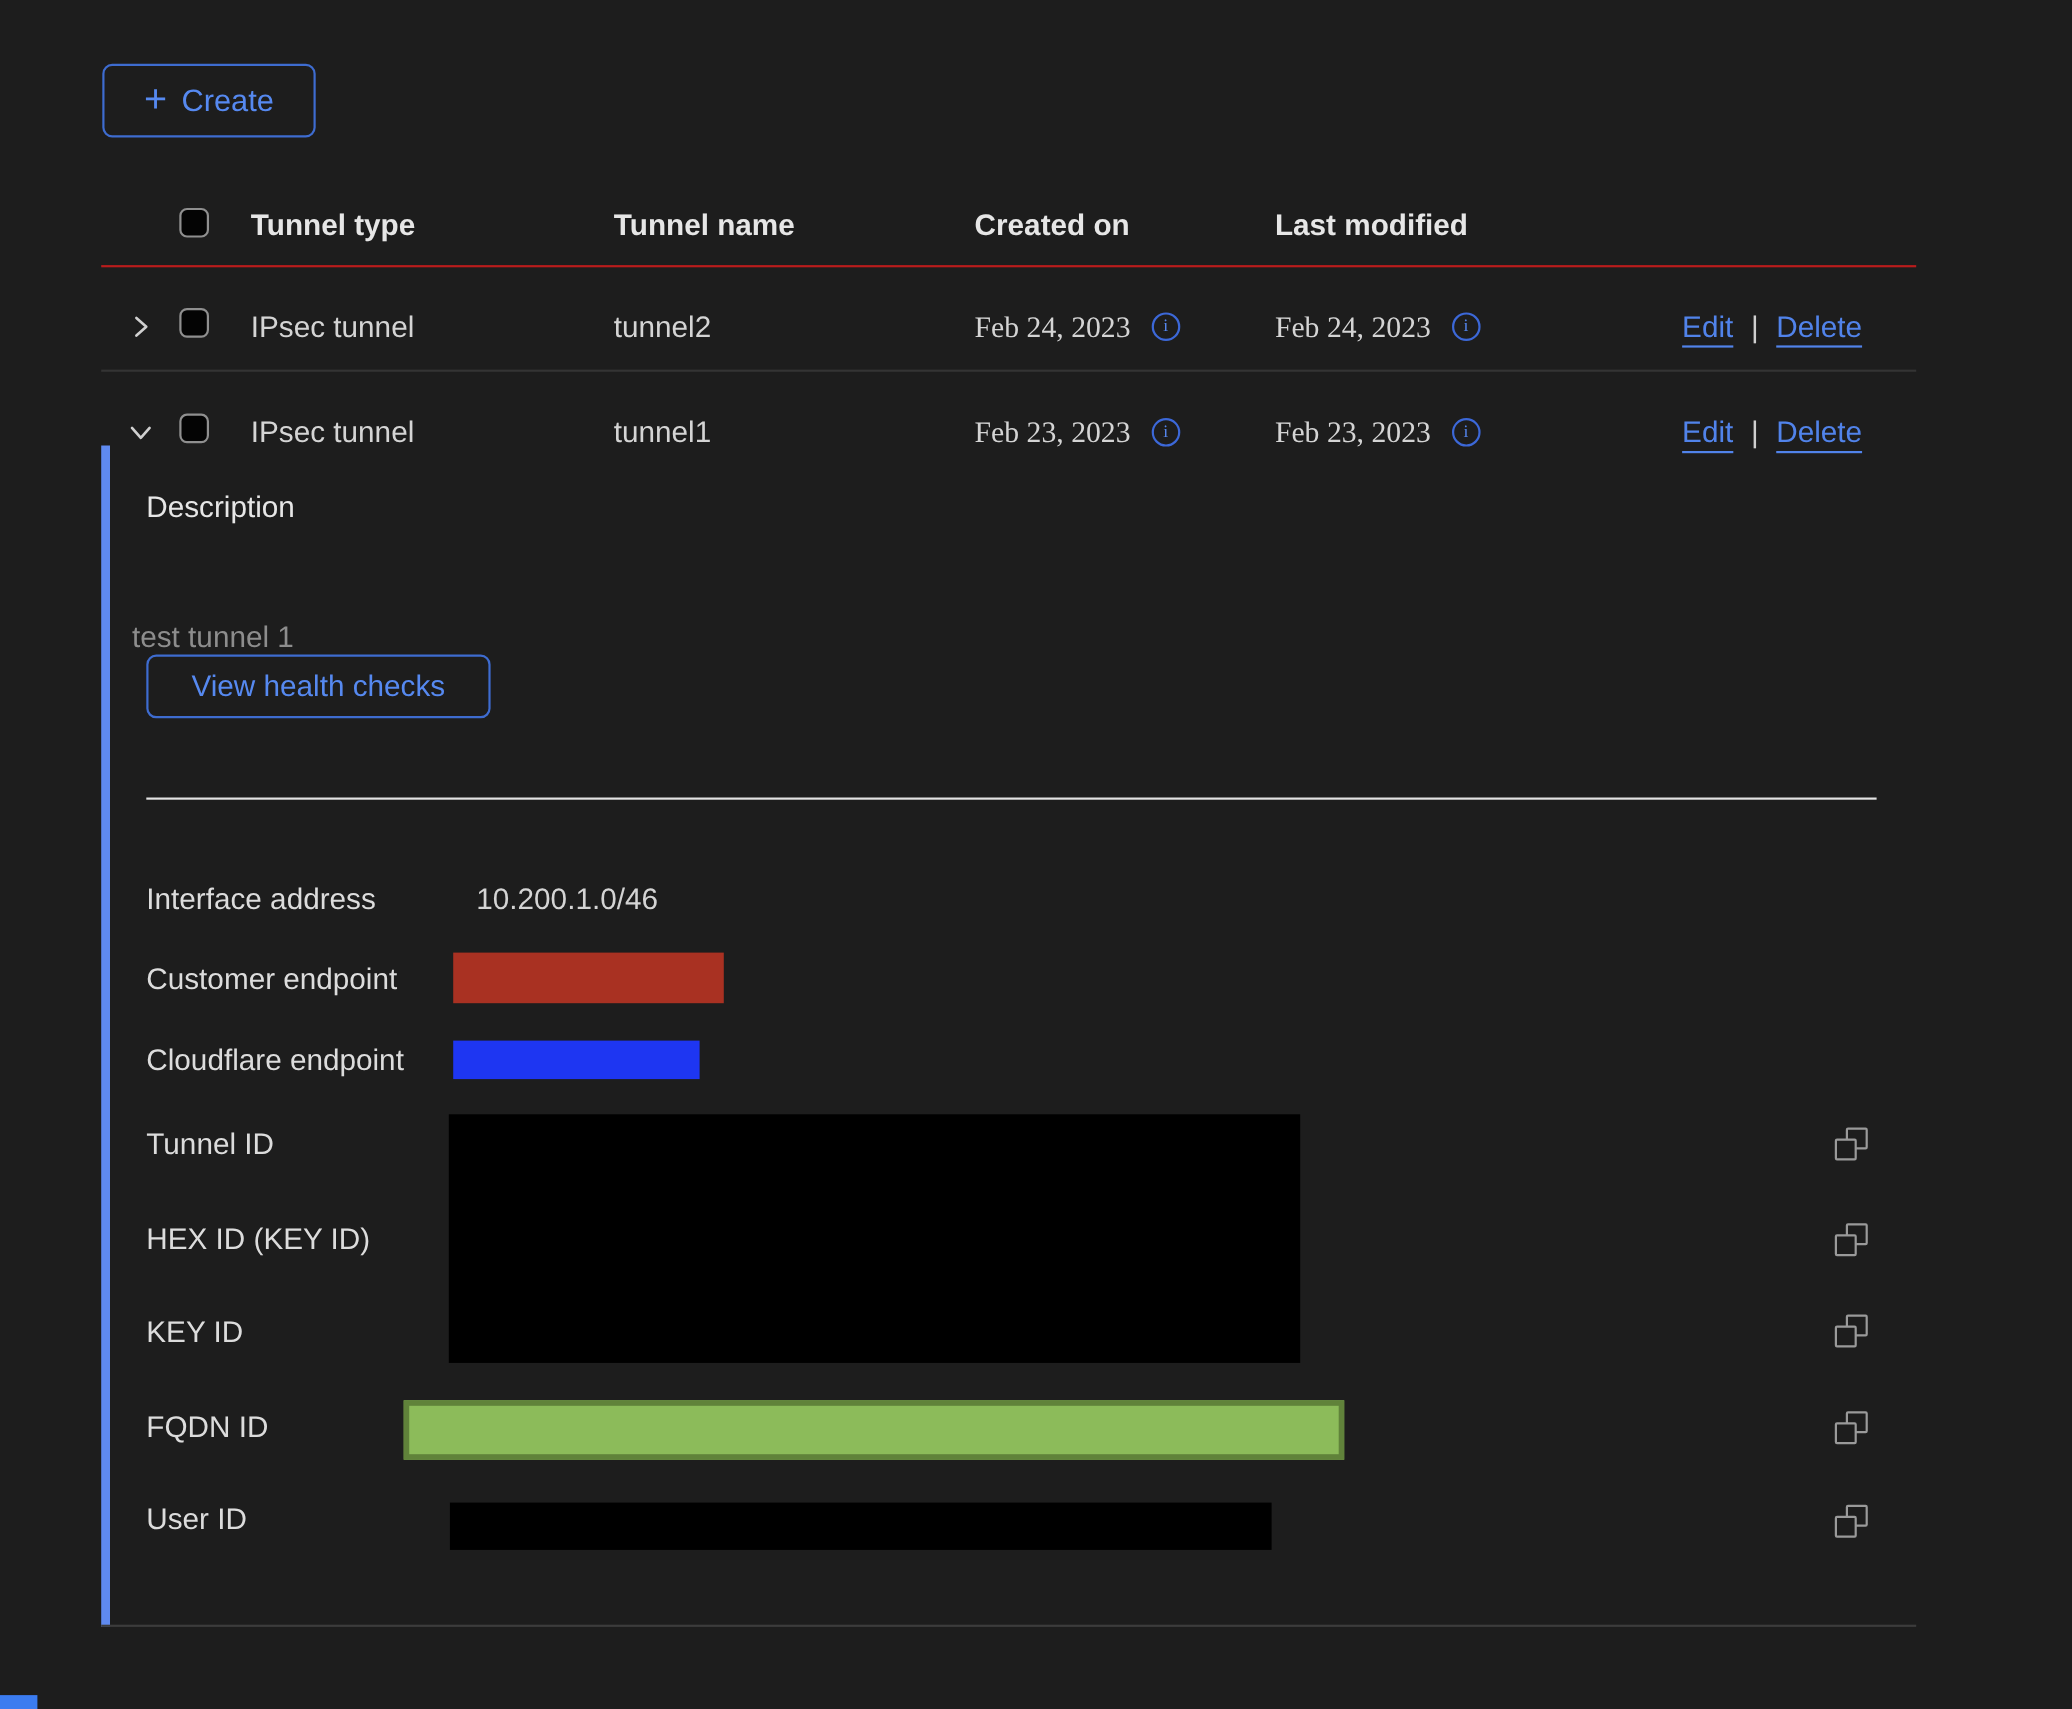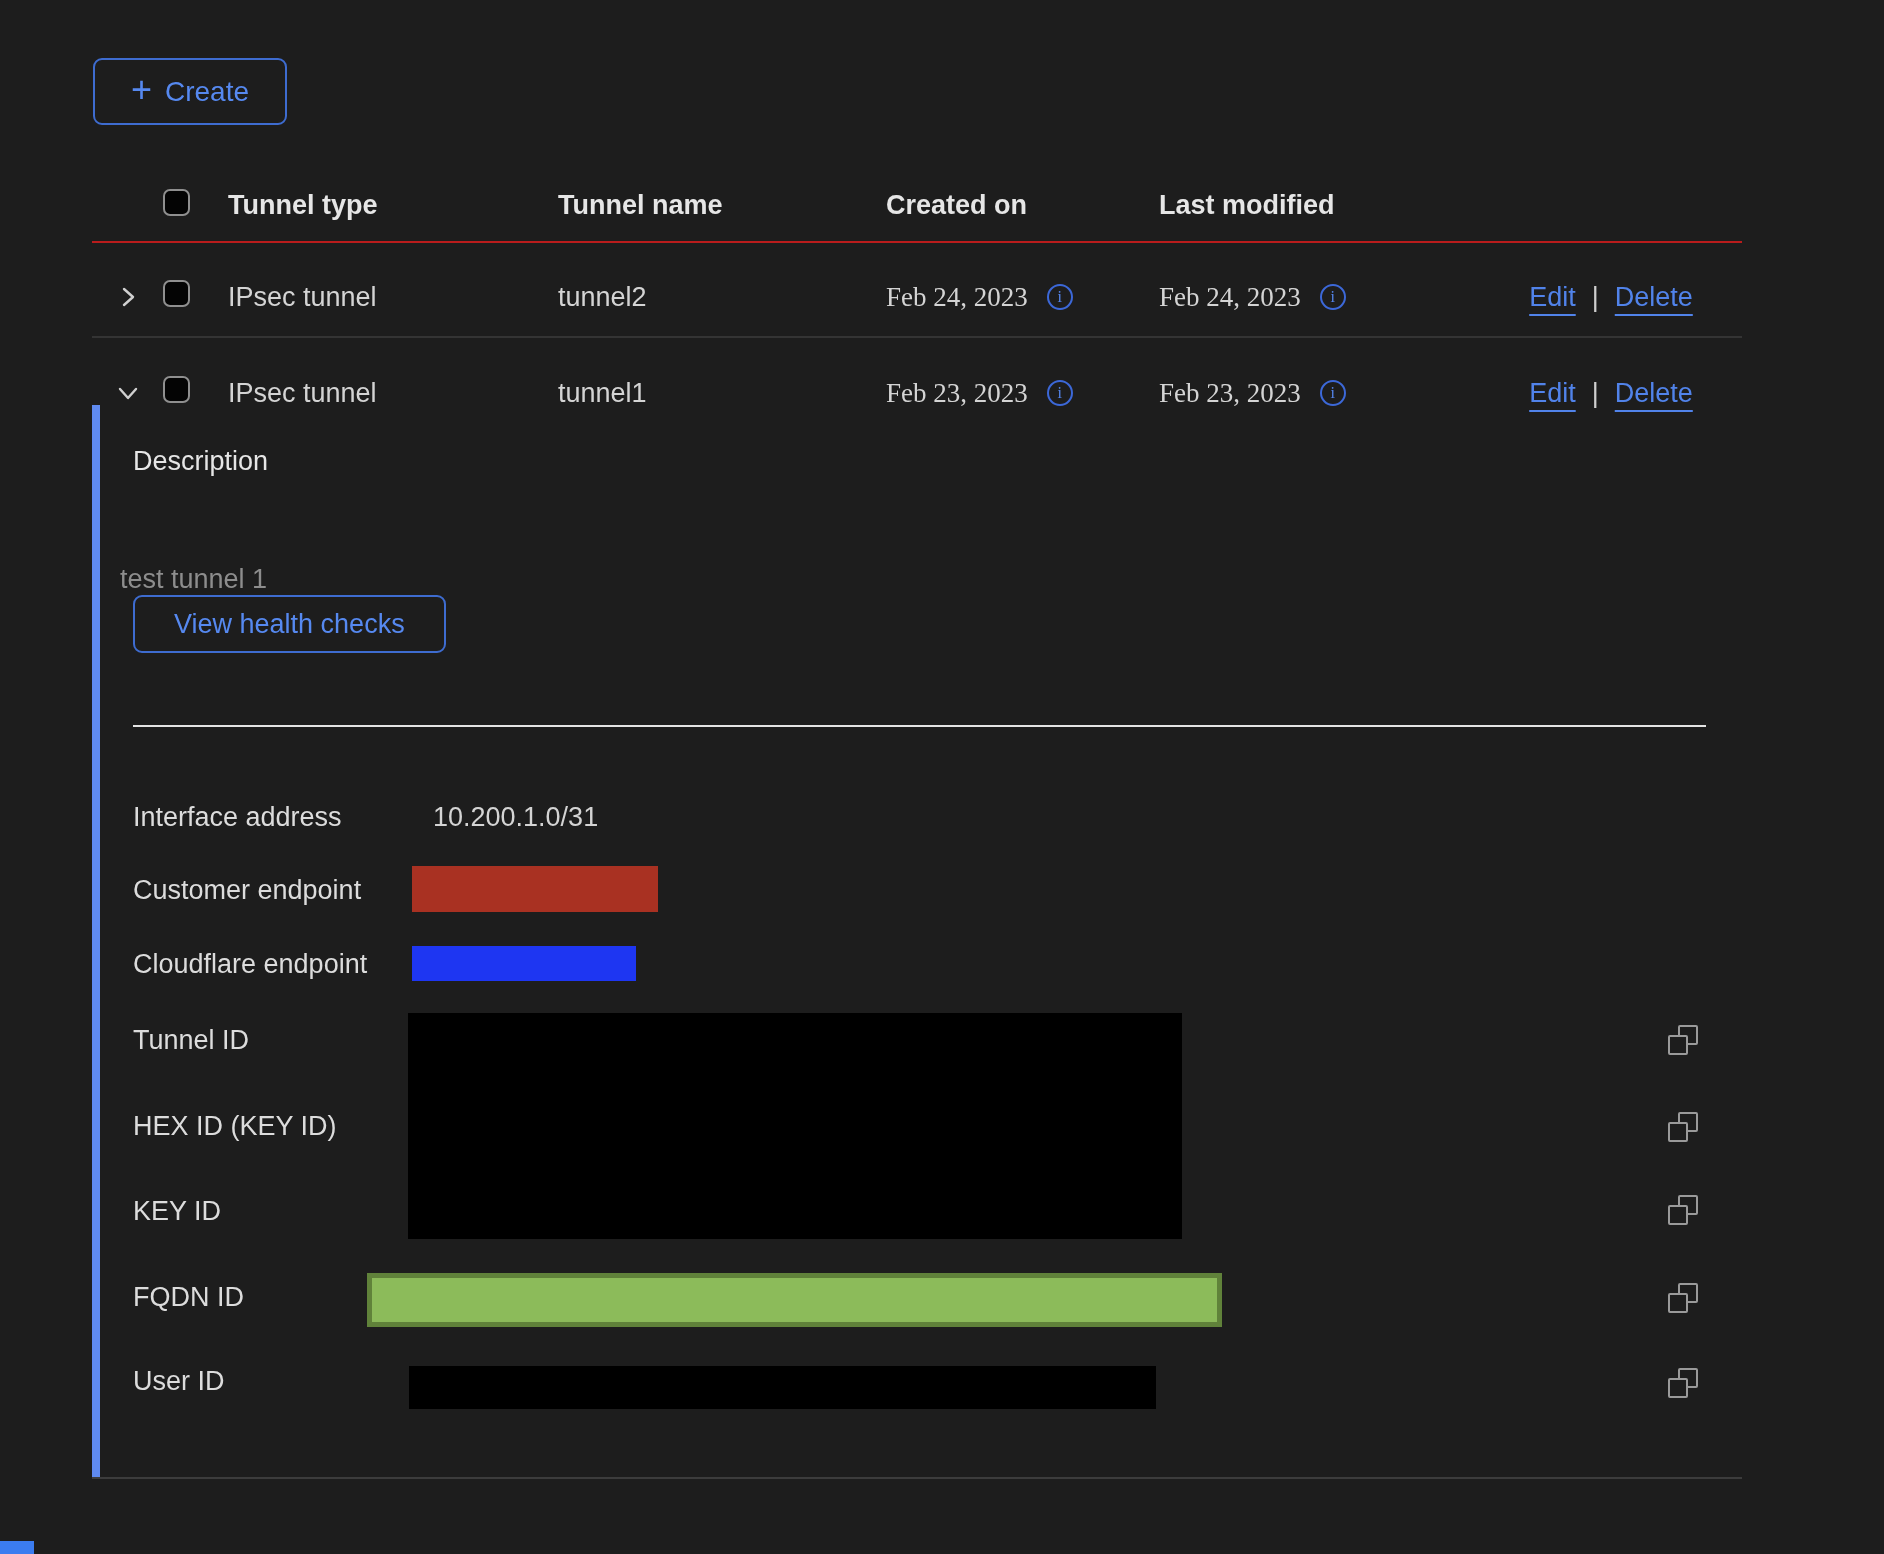--- a/index.html
+++ b/index.html
@@ -201,21 +201,21 @@
     <div class="accent-bar" style="background: rgb(95, 138, 240);"></div>
 
     <div class="desc-label">Description</div>
     <div class="desc-value">test tunnel 1</div>
 
     <button class="health-btn">View health checks</button>
 
     <div class="light-divider"></div>
 
     <div class="field-label" style="top:397px">Interface address</div>
-    <div class="field-value" style="left:341px; top:397px">10.200.1.0/31</div>
+    <div class="field-value" style="left:341px; top:397px">10.200.1.0/46</div>
 
     <div class="field-label" style="top:470px">Customer endpoint</div>
     <div class="redact" style="left: 320px; top: 461px; width: 246px; height: 46px; background: rgb(169, 49, 34);"></div>
 
     <div class="field-label" style="top:544px">Cloudflare endpoint</div>
     <div class="redact" style="left: 320px; top: 541px; width: 224px; height: 35px; background: rgb(30, 54, 242);"></div>
 
     <div class="field-label" style="top:620px">Tunnel ID</div>
     <div class="field-label" style="top:706px">HEX ID (KEY ID)</div>
     <div class="field-label" style="top:791px">KEY ID</div>

